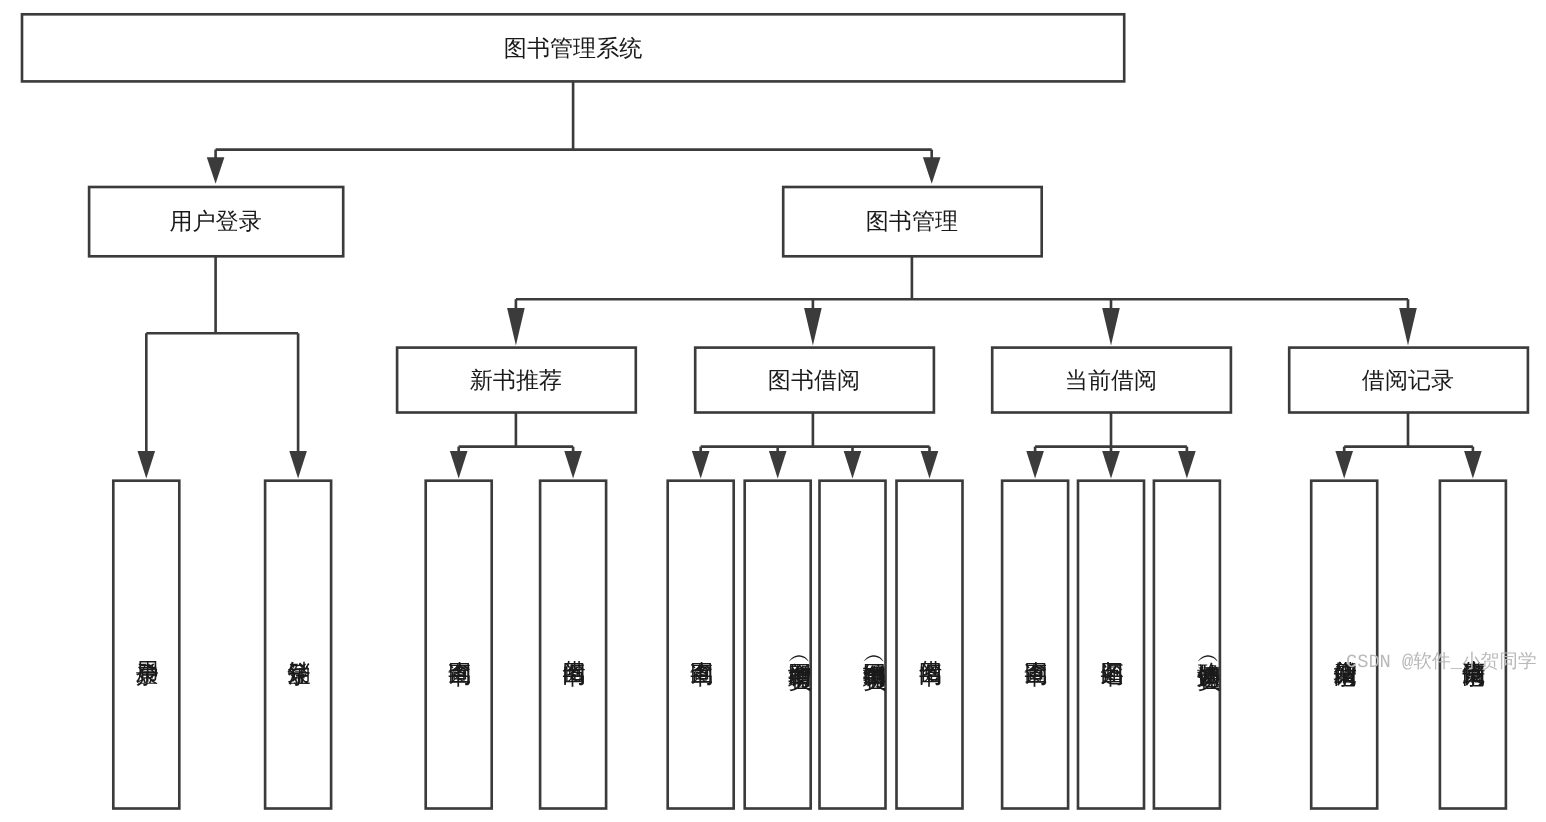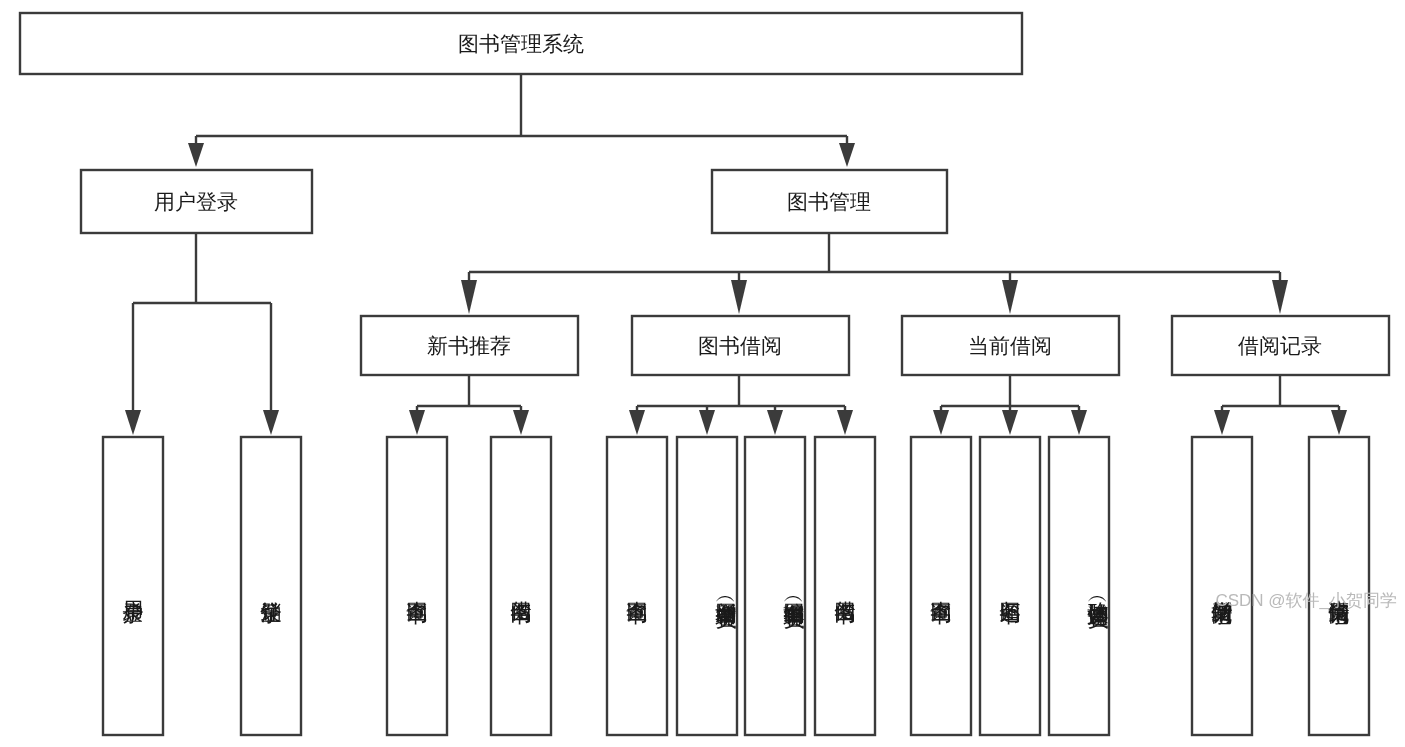--- a/index.html
+++ b/index.html
@@ -66,21 +66,21 @@
     color: #1a1a1a;
     letter-spacing: 1px;
     white-space: nowrap;
     text-align: center;
     pointer-events: none;
   }
   .watermark {
     position: absolute;
     right: 8px;
     bottom: 6px;
-    font-family: Liberation Sans, sans-serif;
+    font-family: Liberation Mono, monospace;
     font-size: 17px;
     color: #b9b9b9;
     white-space: nowrap;
     pointer-events: none;
   }
 </style>
 </head>
 <body>
 
 <div id="diagram-root">

